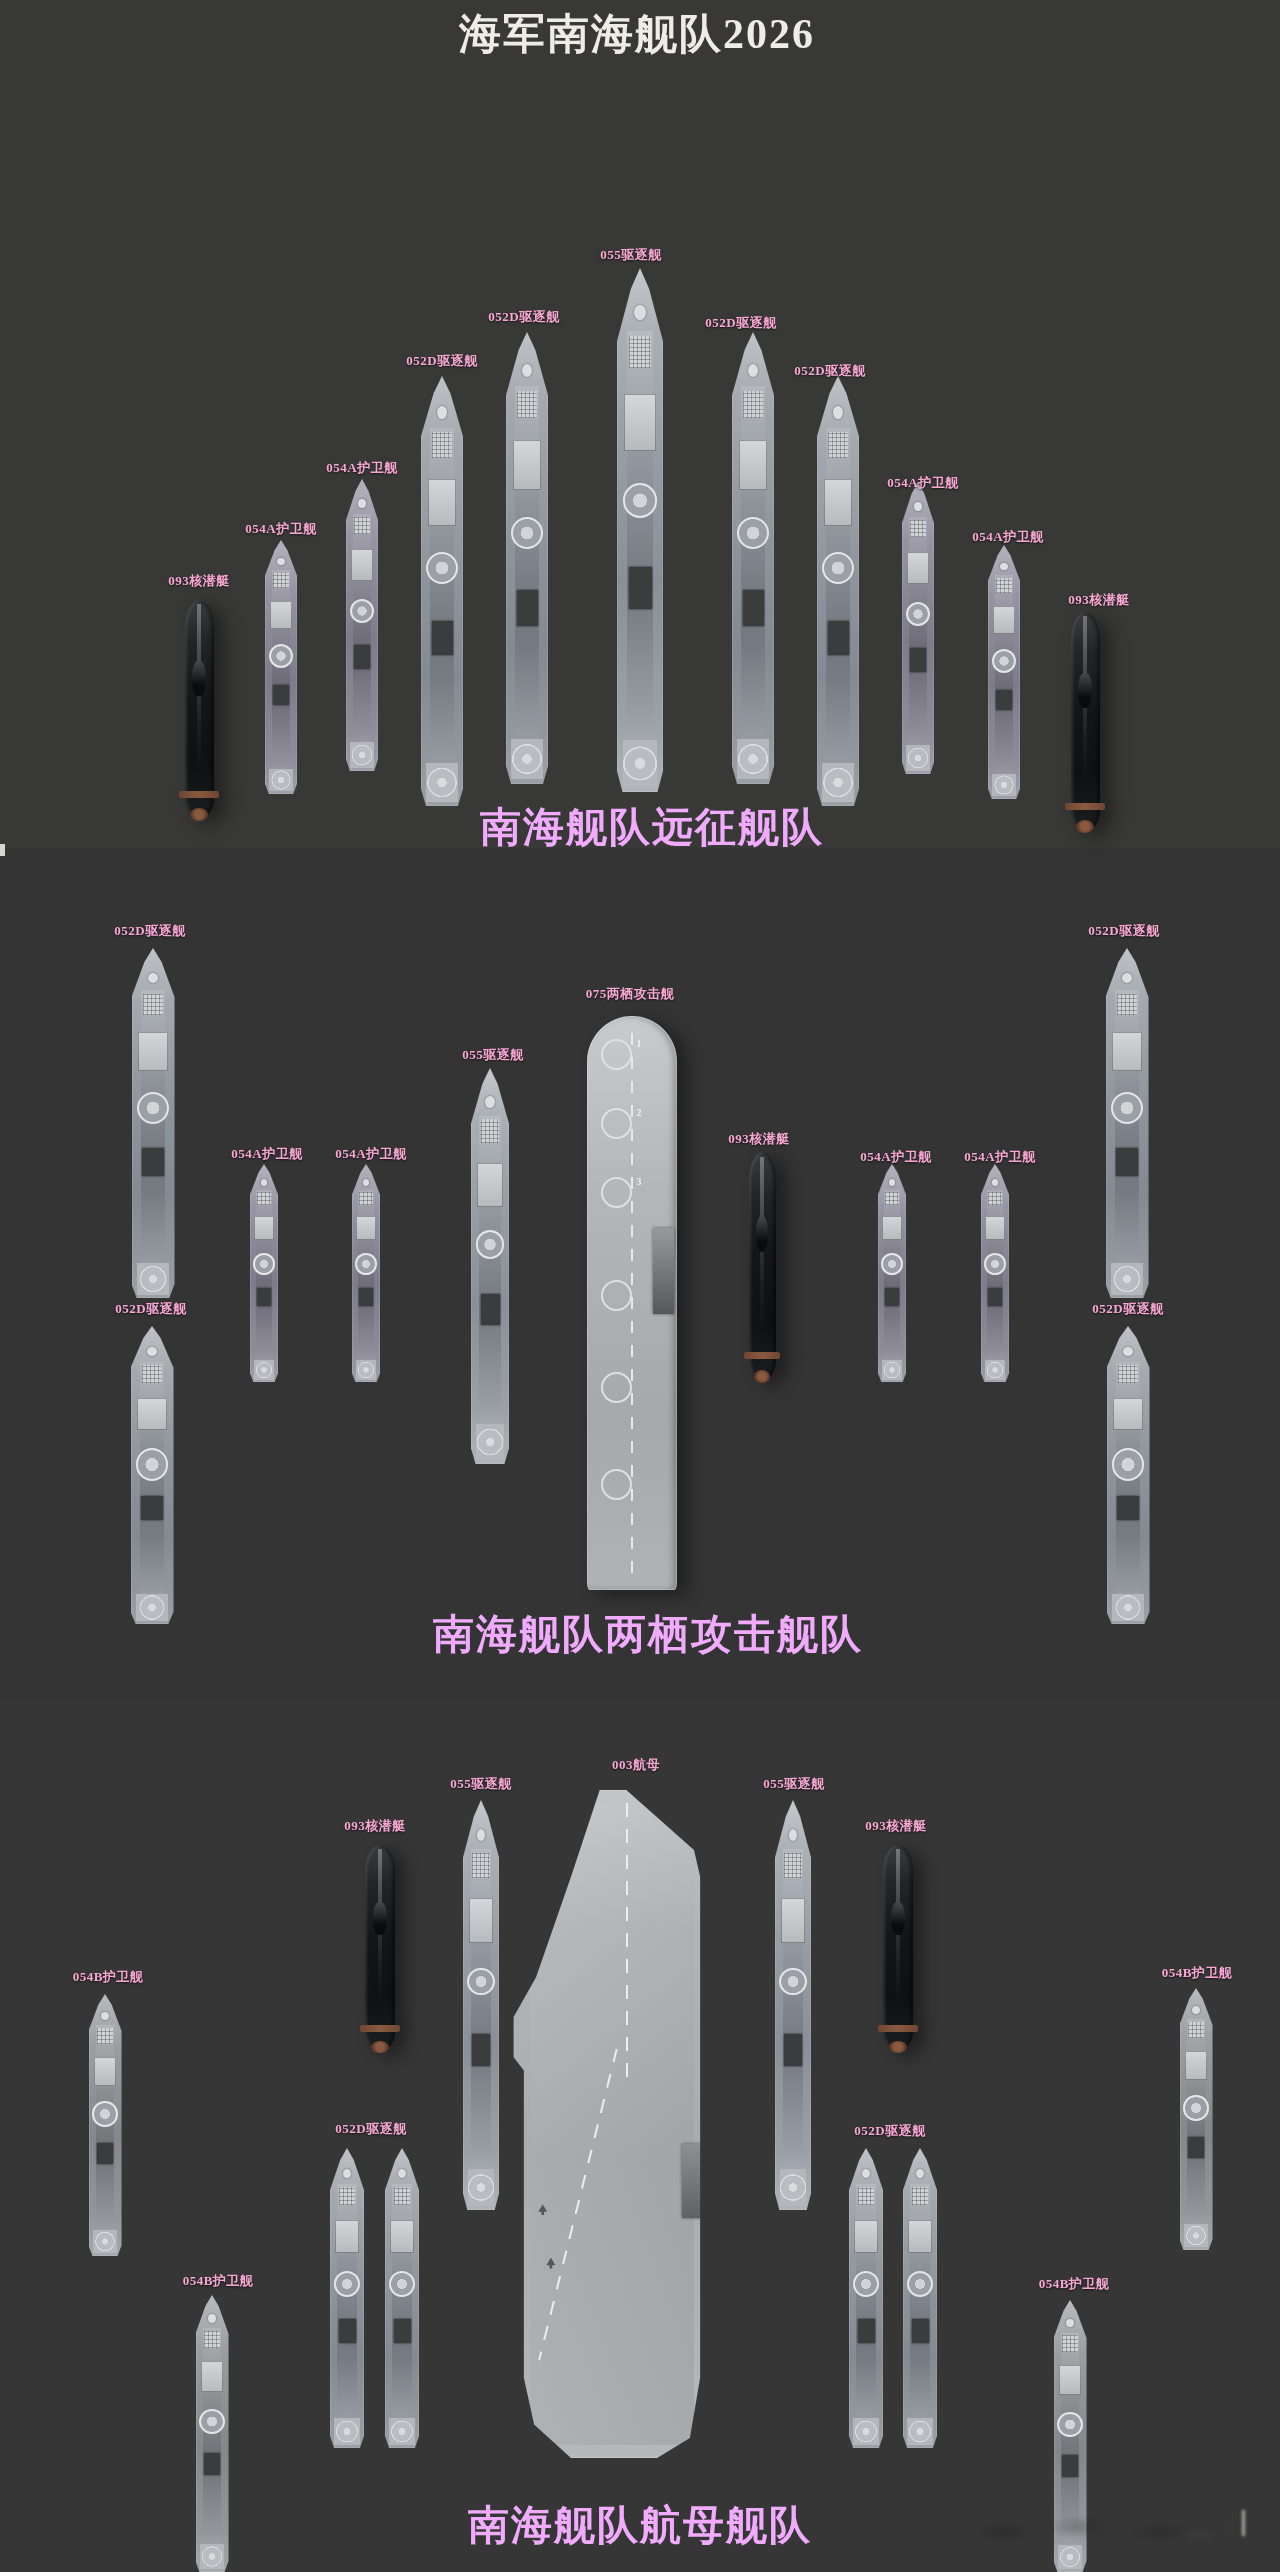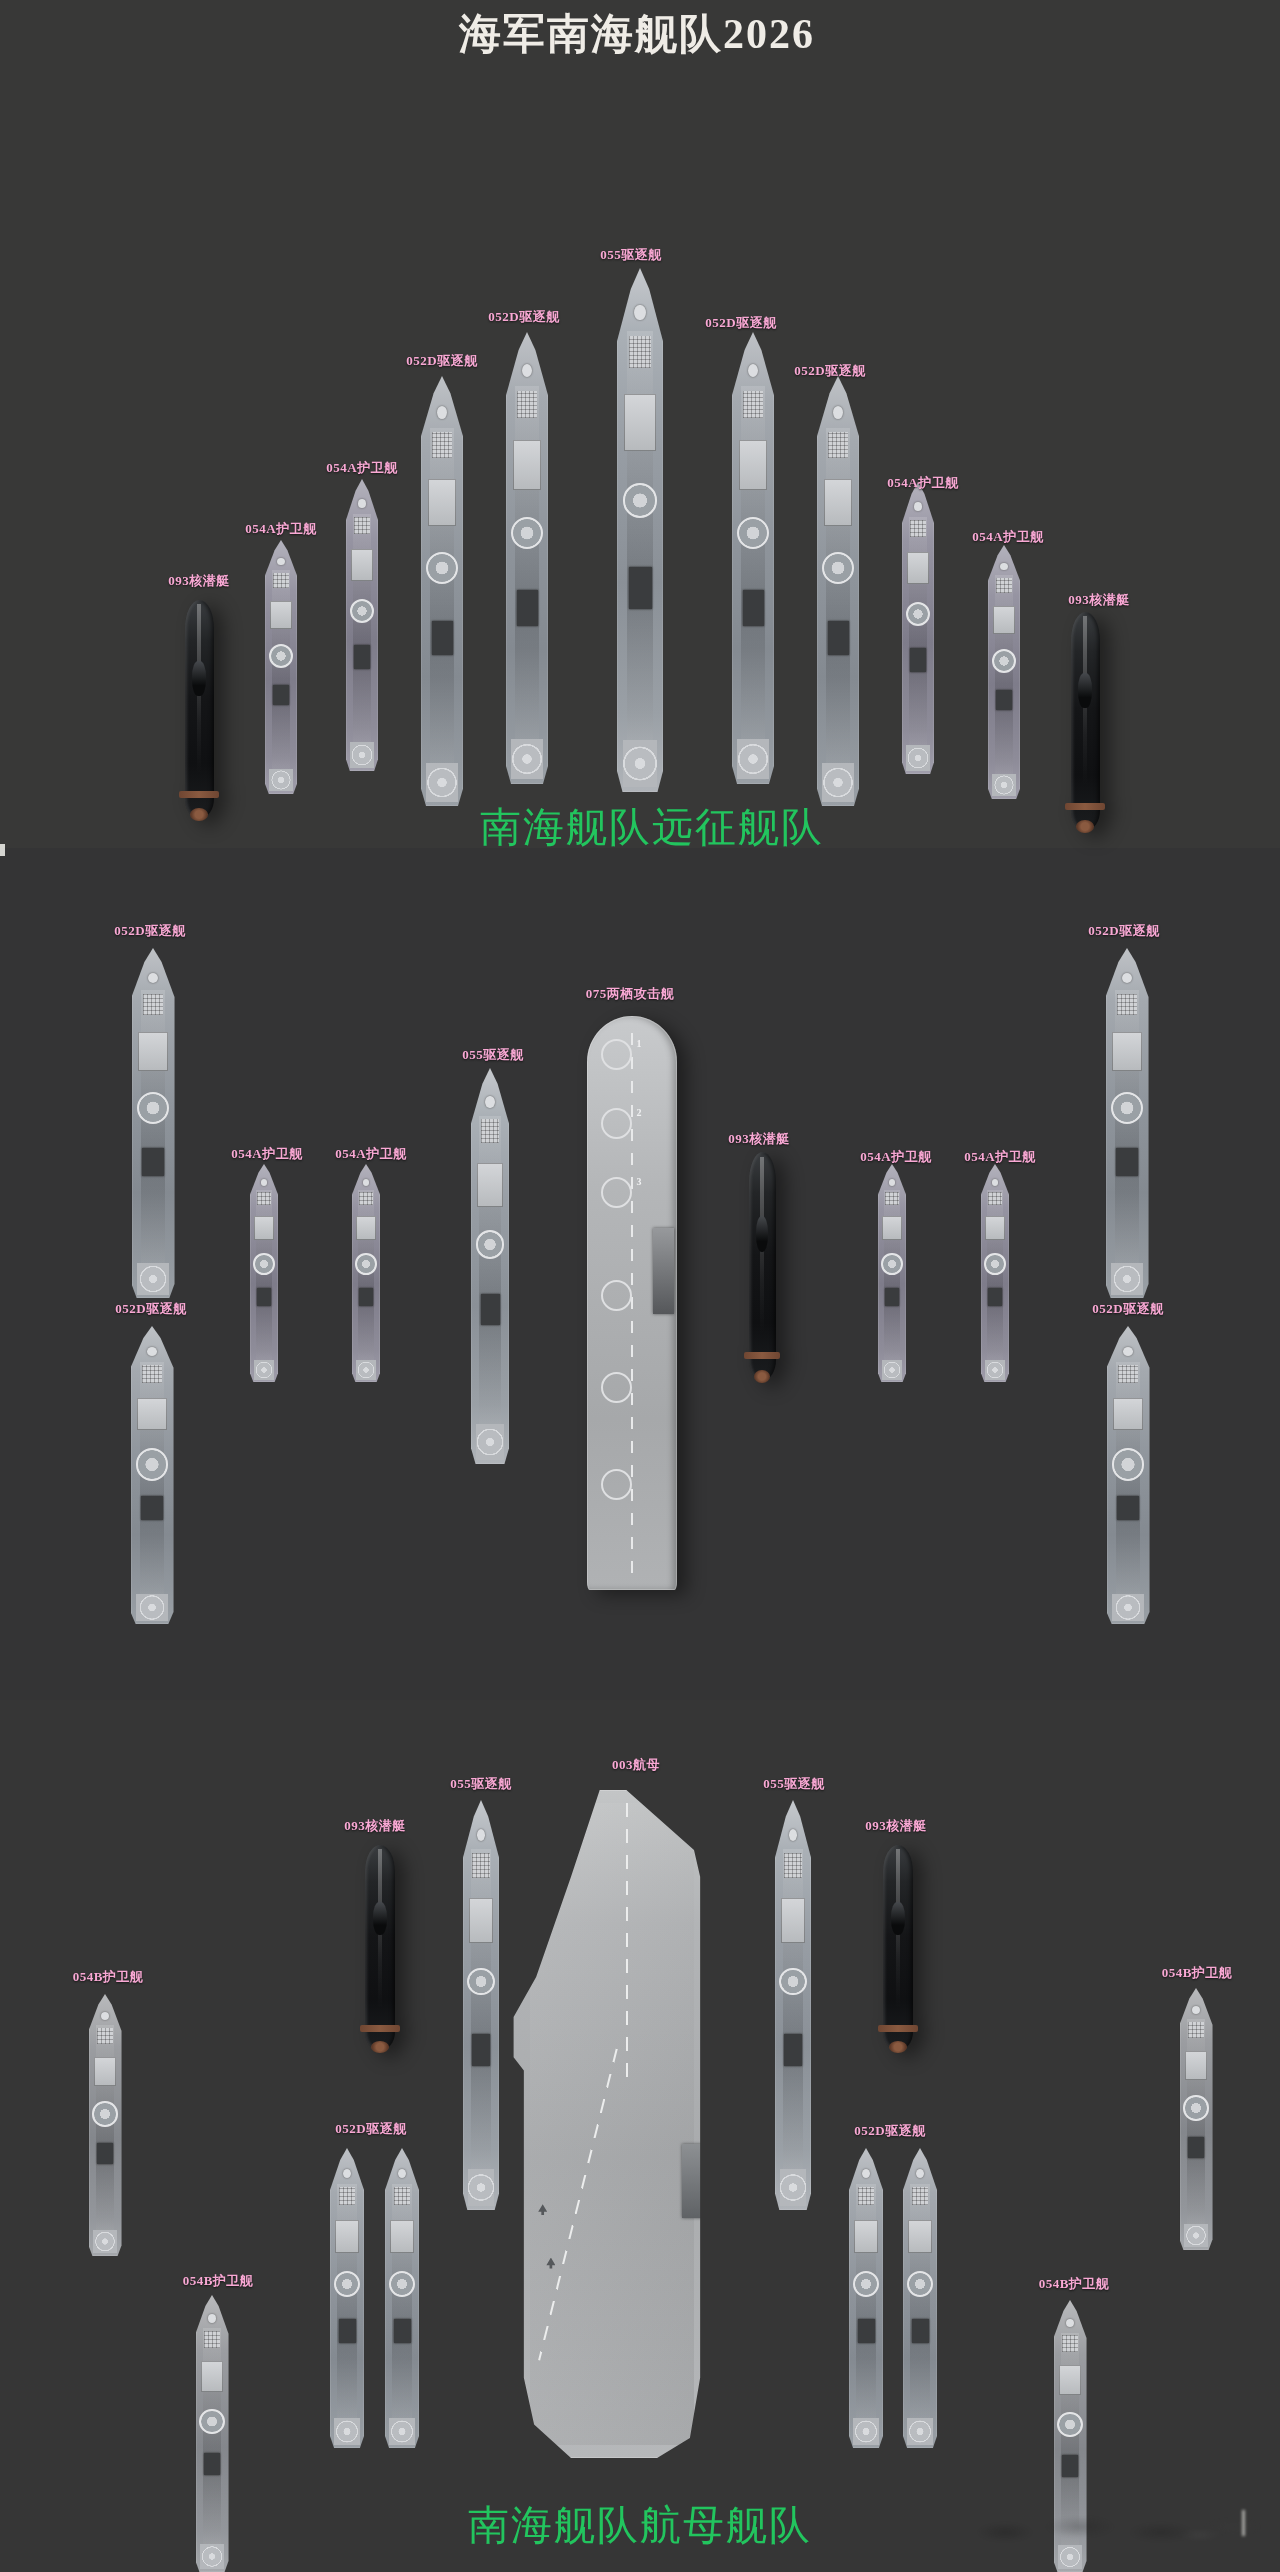--- a/index.html
+++ b/index.html
@@ -5,21 +5,21 @@
   html,body{margin:0;padding:0;background:#2c2c2c;}
   .canvas{position:relative;width:1280px;height:2572px;margin:0 auto;overflow:hidden;
           background:#363636;font-family:"Liberation Serif","DejaVu Serif",serif;}
   .strip{position:absolute;left:0;width:100%;}
   .strip.s0{top:0;height:848px;background:#383837;}
   .strip.s1{top:848px;height:852px;background:#343435;}
   .strip.s2{top:1700px;height:872px;background:#363636;}
   .main-title{position:absolute;transform:translateX(-50%);white-space:nowrap;
               color:#efece6;font-size:42px;font-weight:600;letter-spacing:2px;}
   .section-title{position:absolute;transform:translateX(-50%);white-space:nowrap;
-              color:#22c55e;font-size:41px;font-weight:400;letter-spacing:2px;}
+              color:#f0abfc;font-size:41px;font-weight:700;letter-spacing:2px;}
   .ship-label{position:absolute;transform:translateX(-50%);white-space:nowrap;z-index:30;
               color:#f9a8d4;font-size:13px;font-weight:700;letter-spacing:.5px;
               text-shadow:0 1px 2px rgba(0,0,0,.65);}
   .ship{position:absolute;z-index:10;filter:drop-shadow(10px 5px 9px rgba(0,0,0,.42));}
   .ship i{position:absolute;display:block;font-style:normal;}
   
   .warship{clip-path:polygon(50% 0%,70% 4%,100% 14%,100% 96%,88% 100%,12% 100%,0% 96%,0% 14%,30% 4%);
            box-shadow:inset 0 0 0 1px rgba(255,255,255,.10);}
   .warship::before{content:"";position:absolute;left:22%;right:22%;top:12%;bottom:5%;
            background:linear-gradient(180deg,rgba(255,255,255,.14),rgba(0,0,0,.16) 60%,rgba(255,255,255,.08));}
@@ -94,20 +94,21 @@
 <body>
 
 <div class="canvas">
   <div class="strip s0"></div>
   <div class="strip s1"></div>
   <div class="strip s2"></div>
 
   <div class="main-title" style="left:637px;top:6px;">海军南海舰队2026</div>
 
   <div class="section-title" style="left:652px;top:800px;">南海舰队远征舰队</div>
+  <div class="section-title" style="left:648px;top:1607px;">南海舰队两栖攻击舰队</div>
   <div class="section-title" style="left:640px;top:2498px;">南海舰队航母舰队</div>
 
   <div id="ships-layer">
       <div class="ship warship d055" style="left: 617px; top: 268px; width: 46px; height: 524px;">
         <i class="gun"></i>
         <i class="vls"></i>
         <i class="bridge"></i>
         <i class="dome"></i>
         <i class="blk"></i>
         <i class="pad"></i>

